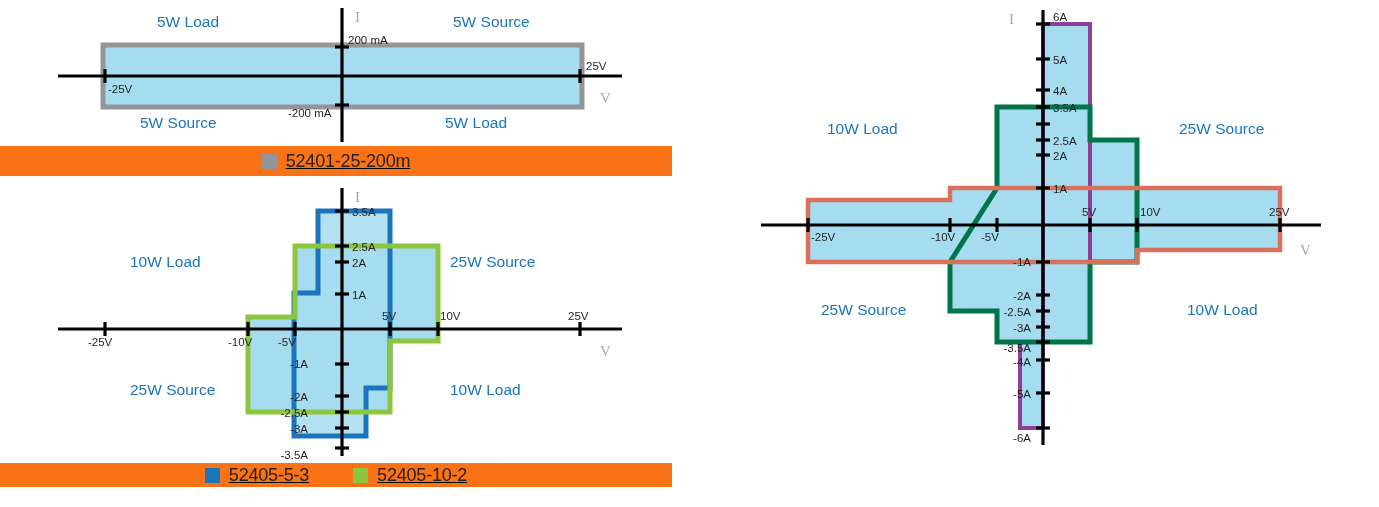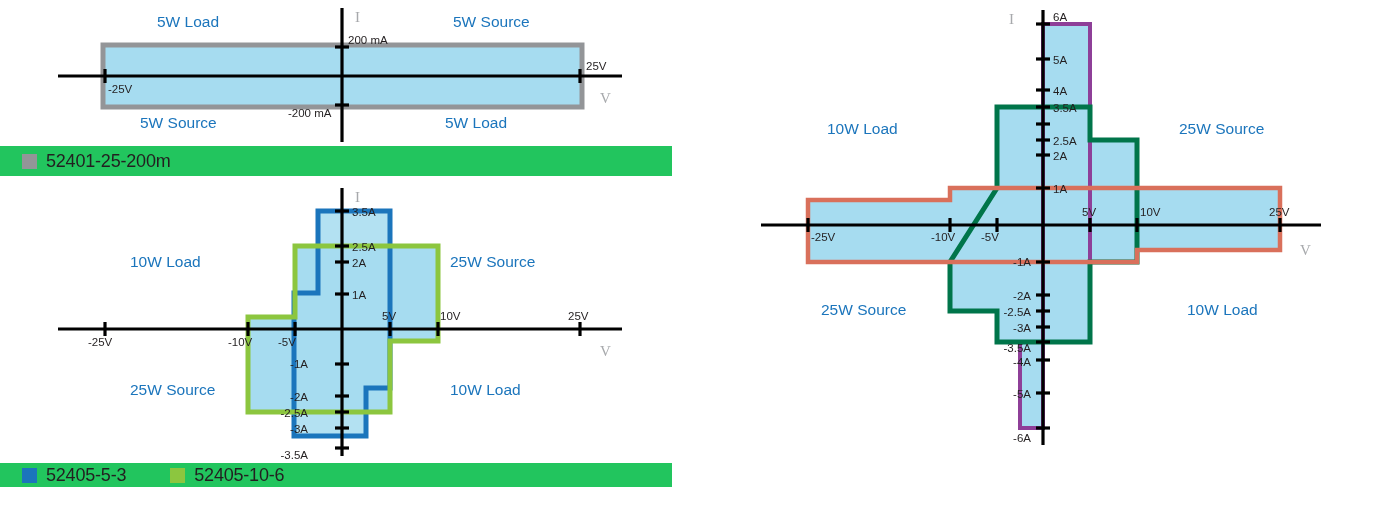--- a/index.html
+++ b/index.html
@@ -2,21 +2,21 @@
 <html><head>
 <meta charset="utf-8">
 <style>
   html,body{margin:0;padding:0;background:#ffffff;}
   body{width:1379px;height:507px;font-family:"Liberation Sans",sans-serif;overflow:hidden;}
   .page{position:relative;width:1379px;height:507px;}
   .panel{position:absolute;}
   #left-panel{left:0;top:0;width:680px;height:507px;}
   #right-panel{left:699px;top:0;width:680px;height:507px;}
   svg{display:block;}
-  .legend-bar{position:absolute;background:#22c55e;display:flex;align-items:center;justify-content:flex-start;}
+  .legend-bar{position:absolute;background:#f97316;display:flex;align-items:center;justify-content:center;text-decoration:underline;}
   .legend-entry{display:flex;align-items:center;margin:0 22px;}
   .legend-swatch{width:15px;height:15px;margin-right:9px;}
   .legend-label{font-size:18px;color:#231f20;font-family:"Liberation Sans",sans-serif;letter-spacing:-0.2px;}
   #legend-top{left:0;top:146px;width:672px;height:30px;}
   #legend-bottom-left{left:0;top:463px;width:672px;height:24px;}
   text{font-family:"Liberation Sans",sans-serif;}
   .qlabel{fill:#1b75bc;font-size:15.5px;}
   .ticklabel{fill:#231f20;font-size:11.5px;}
   .axisname{fill:#a7a9ac;font-size:15px;font-family:"Liberation Serif",serif;}
   .axis{stroke:#000000;stroke-width:3.2;}
@@ -119,21 +119,21 @@
       <text class="qlabel" x="450" y="219">10W Load</text>
     </svg>
 
     <div class="legend-bar" id="legend-bottom-left">
       <div class="legend-entry">
         <span class="legend-swatch" style="background:#1b75bc"></span>
         <span class="legend-label">52405-5-3</span>
       </div>
       <div class="legend-entry">
         <span class="legend-swatch" style="background:#8cc63f"></span>
-        <span class="legend-label">52405-10-6</span>
+        <span class="legend-label">52405-10-2</span>
       </div>
     </div>
   </div>
 
   <div class="panel" id="right-panel">
 
     <svg width="680" height="460" viewBox="0 0 680 460" style="position:absolute;left:0;top:0">
 
       <polygon points="109,200 251,200 251,188 581,188 581,250 438,250 438,262 109,262" fill="#a6dcf0"></polygon>
 

